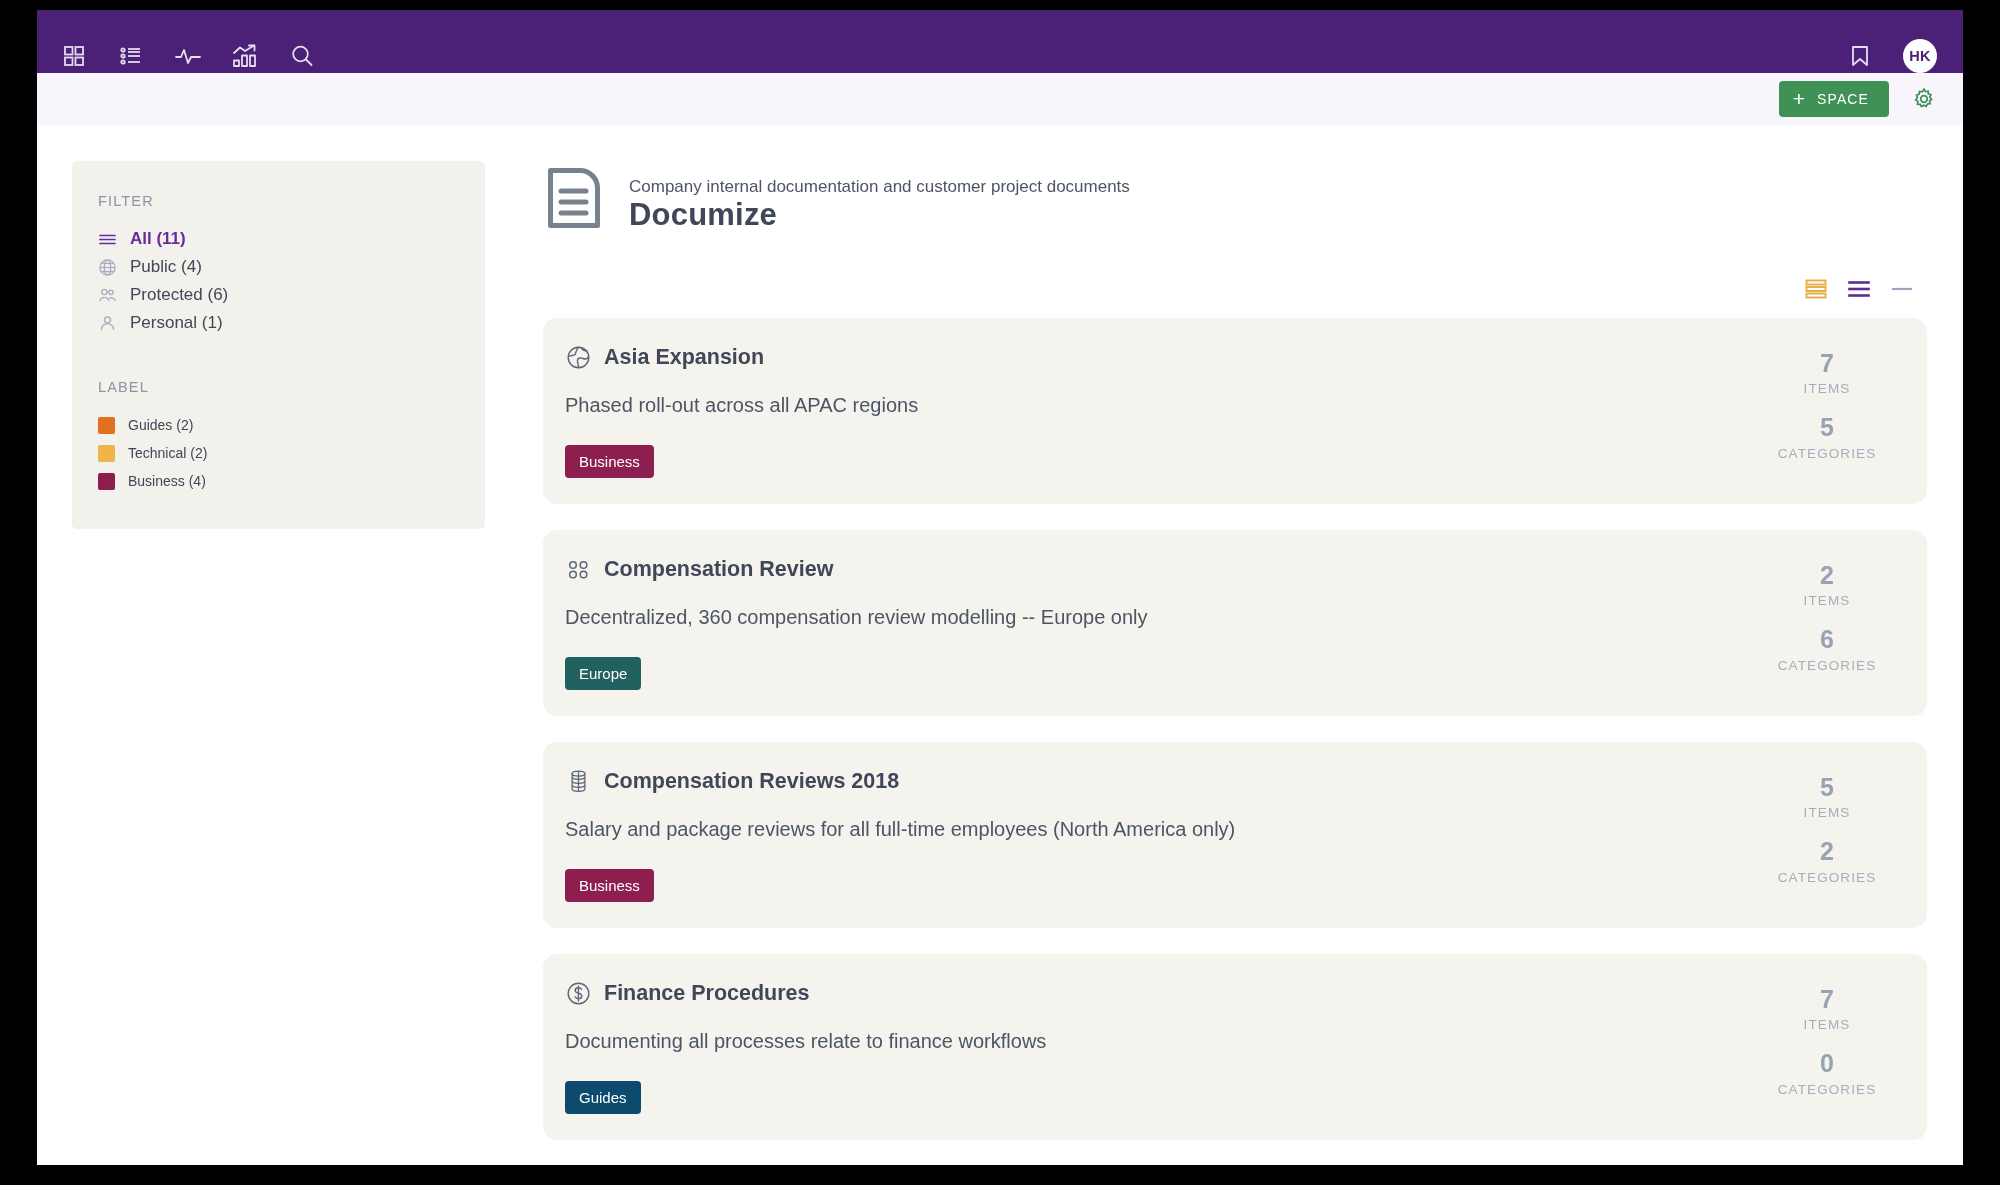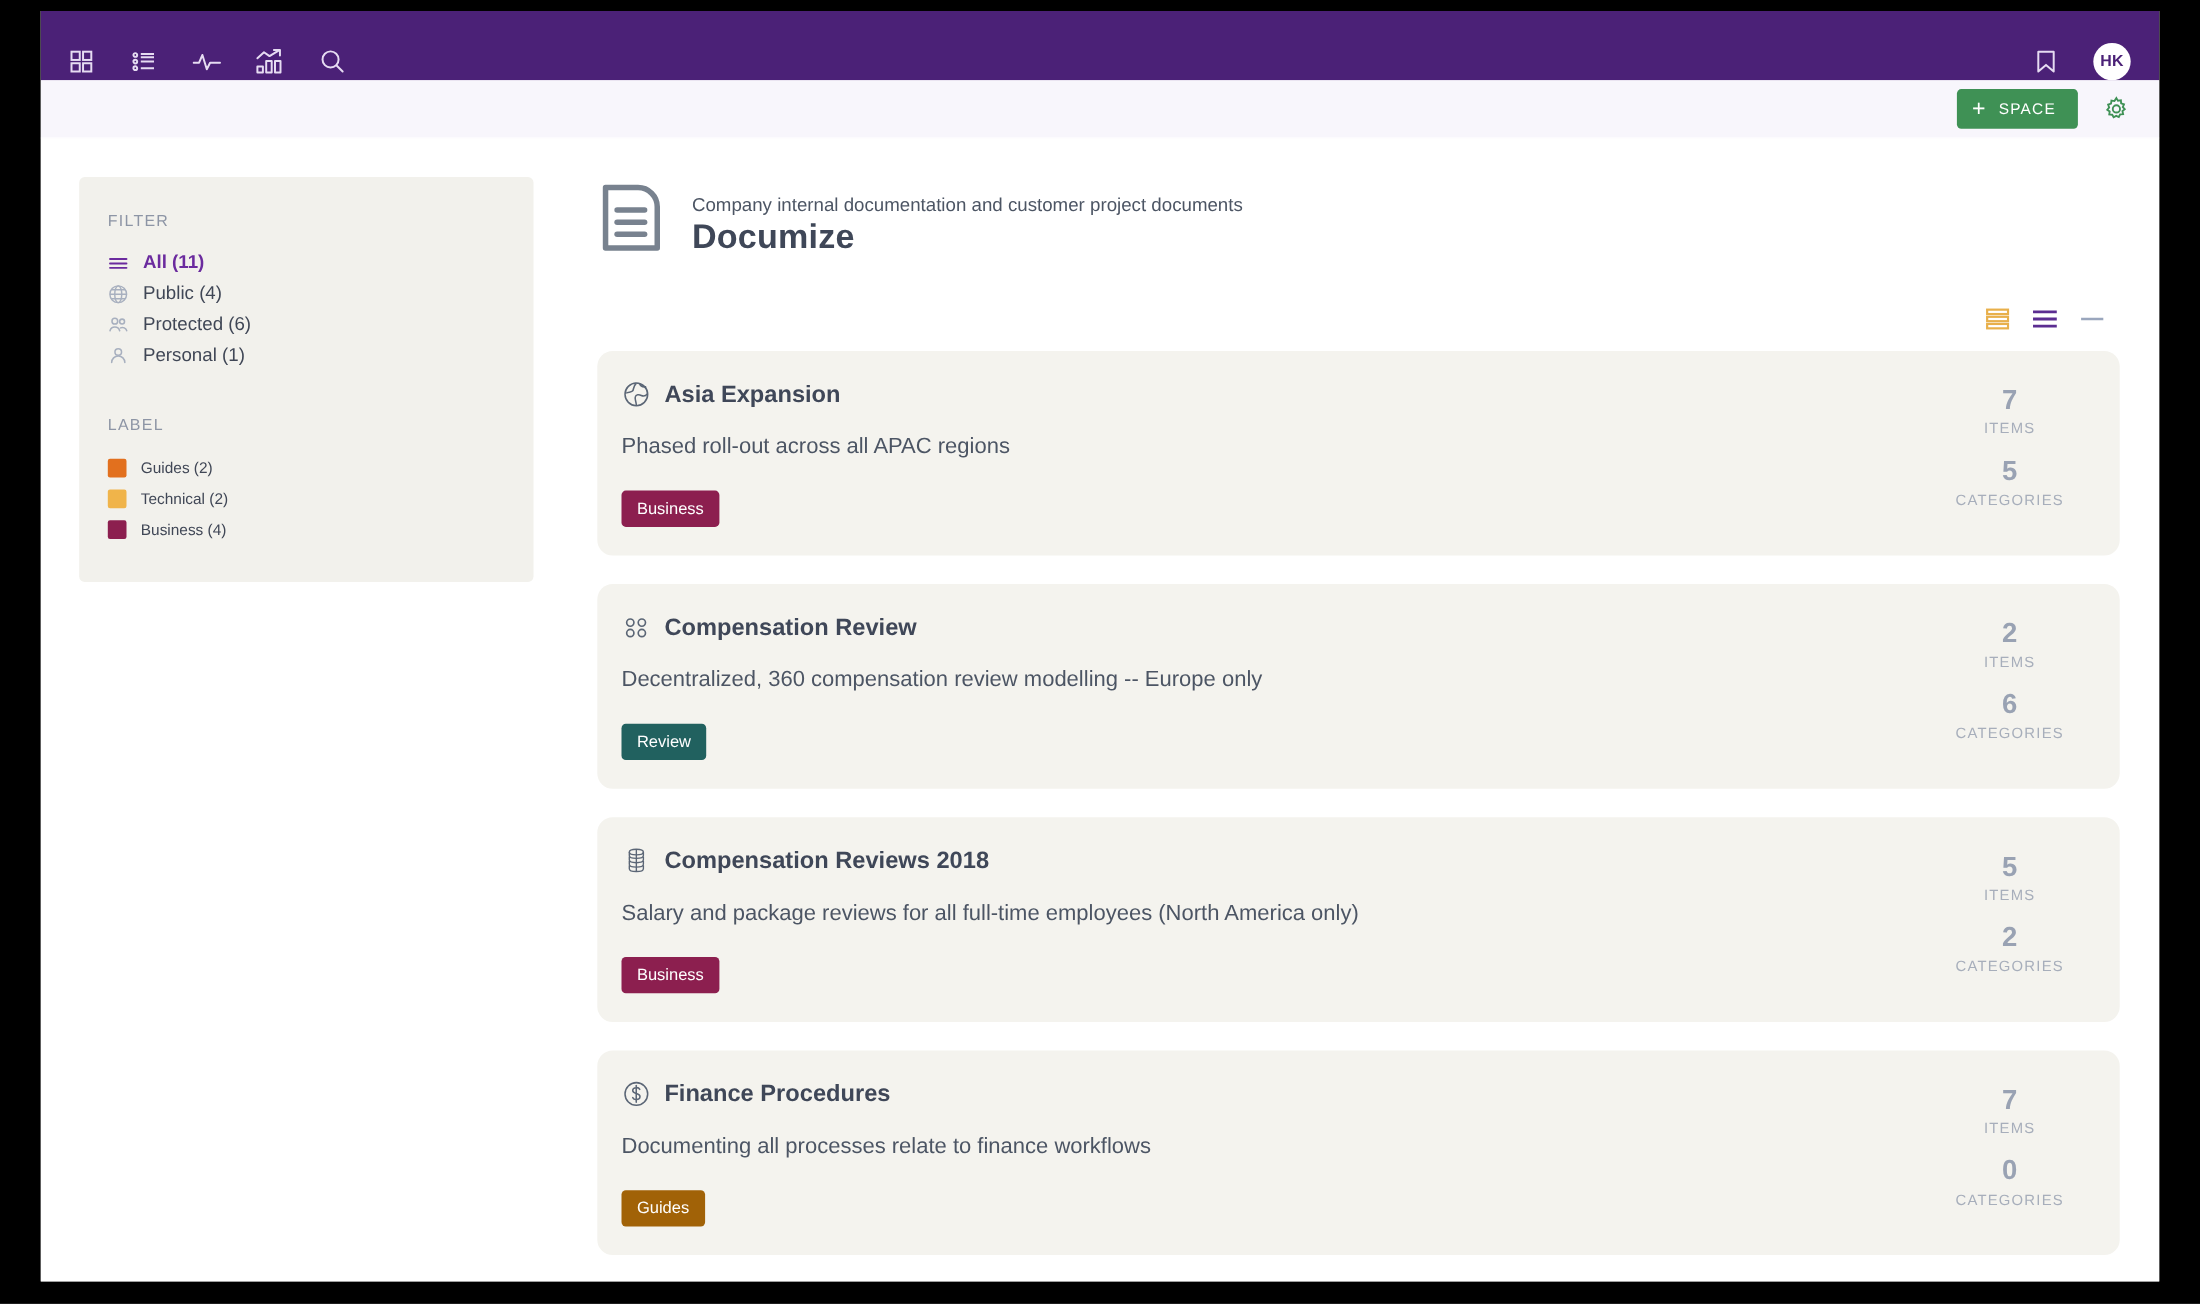--- a/index.html
+++ b/index.html
@@ -457,21 +457,21 @@
                   <circle cx="7" cy="8" r="3.3"></circle>
                   <circle cx="17.5" cy="8" r="3.3"></circle>
                   <circle cx="7" cy="17.5" r="3.3"></circle>
                   <circle cx="17.5" cy="17.5" r="3.3"></circle>
                 </svg>
               </span>
               <span class="card-title">Compensation Review</span>
             </div>
             <div class="card-desc">Decentralized, 360 compensation review modelling -- Europe only</div>
             <div class="card-tags">
-              <span class="tag" style="background:#21615F">Review</span>
+              <span class="tag" style="background:#21615F">Europe</span>
             </div>
           </div>
           <div class="card-stats">
             <div class="stat-block">
               <div class="stat-num">2</div>
               <div class="stat-lbl">ITEMS</div>
             </div>
             <div class="stat-block second">
               <div class="stat-num">6</div>
               <div class="stat-lbl">CATEGORIES</div>
@@ -518,21 +518,21 @@
                 <svg width="25" height="25" viewBox="0 0 25 25" fill="none" stroke="#5b6676" stroke-width="1.4">
                   <circle cx="12.5" cy="12.5" r="10.3"></circle>
                   <path d="M15.6 8.4 a3.1 3.1 0 0 0 -3.1 -1.6 c-2 0 -3.3 1 -3.3 2.6 c0 3.6 6.6 1.9 6.6 5.5 c0 1.7 -1.5 2.7 -3.3 2.7 a3.3 3.3 0 0 1 -3.3 -1.8" stroke-linecap="round"></path>
                   <line x1="12.4" y1="4.9" x2="12.4" y2="20.1" stroke-linecap="round"></line>
                 </svg>
               </span>
               <span class="card-title">Finance Procedures</span>
             </div>
             <div class="card-desc">Documenting all processes relate to finance workflows</div>
             <div class="card-tags">
-              <span class="tag" style="background:#a16207">Guides</span>
+              <span class="tag" style="background:#0c4a6e">Guides</span>
             </div>
           </div>
           <div class="card-stats">
             <div class="stat-block">
               <div class="stat-num">7</div>
               <div class="stat-lbl">ITEMS</div>
             </div>
             <div class="stat-block second">
               <div class="stat-num">0</div>
               <div class="stat-lbl">CATEGORIES</div>

